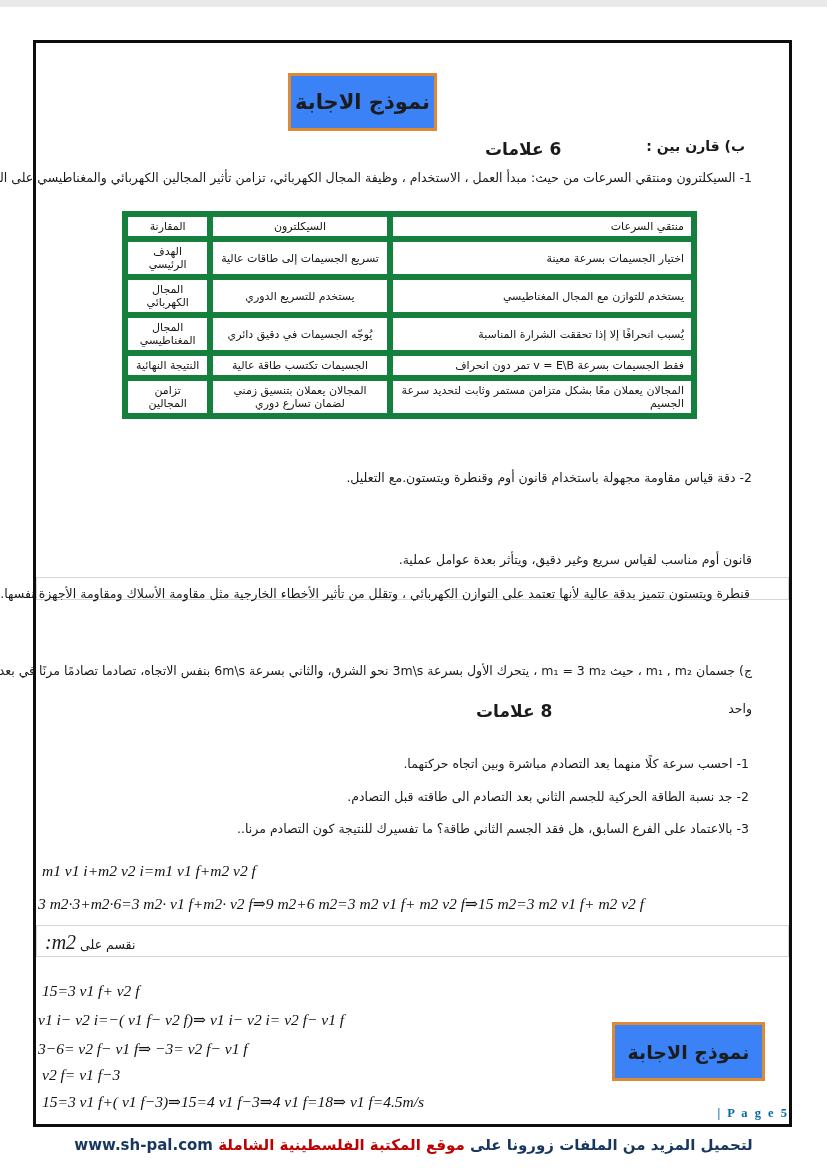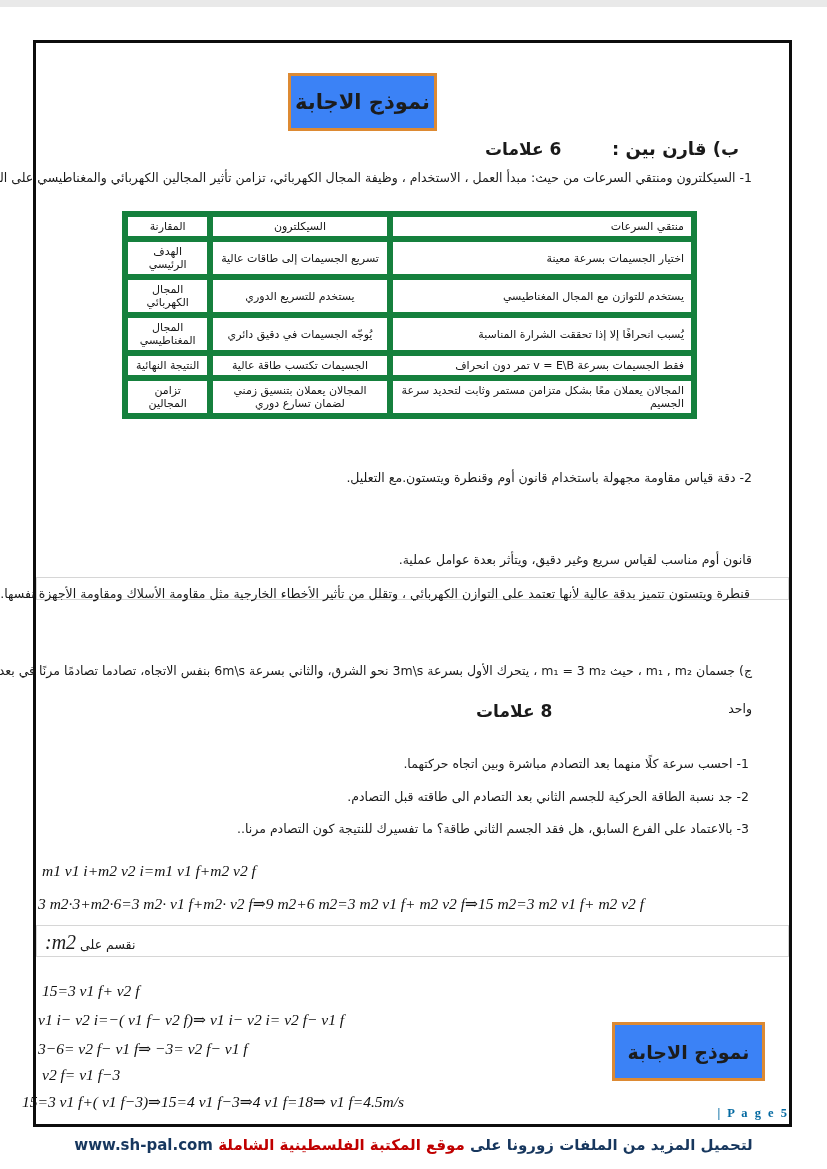--- a/index.html
+++ b/index.html
@@ -56,21 +56,21 @@
 
 <div class="sheet">
 
   <div class="top-strip"></div>
   <div class="page-border"></div>
 
   <div class="stamp stamp-top">
     <span>نموذج الاجابة</span>
   </div>
 
-  <div class="ar-line bold" style="right:88px;top:138px;font-size:18px;">ب) قارن بين :</div>
+  <div class="ar-line bold" style="right:82px;top:138px;font-size:14px;">ب) قارن بين :</div>
   <div class="marks" style="left:485px;top:139px;">6 علامات</div>
 
   <div class="ar-line" style="right:75px;top:170px;left:40px;">1- السيكلترون ومنتقي السرعات من حيث: مبدأ العمل ، الاستخدام ، وظيفة المجال الكهربائي، تزامن تأثير المجالين الكهربائي والمغناطيسي على الشحنة.</div>
 
   <table class="cmp-table">
     <colgroup>
         <col style="width:53.5%">
         <col style="width:31.5%">
         <col style="width:15%">
       </colgroup>
@@ -131,21 +131,21 @@
     <div class="inner">
       <span>نقسم على</span>
       <span class="var">m2:</span>
     </div>
   </div>
 
   <div class="eq" style="left:42px;top:982px;">15=3 v1 f+ v2 f</div>
   <div class="eq" style="left:38px;top:1011px;">v1 i− v2 i=−( v1 f− v2 f)⇒ v1 i− v2 i= v2 f− v1 f</div>
   <div class="eq" style="left:38px;top:1040px;">3−6= v2 f− v1 f⇒ −3= v2 f− v1 f</div>
   <div class="eq" style="left:42px;top:1066px;">v2 f= v1 f−3</div>
-  <div class="eq" style="left:22px;top:1093px;">15=3 v1 f+( v1 f−3)⇒15=4 v1 f−3⇒4 v1 f=18⇒ v1 f=4.5m/s</div>
+  <div class="eq" style="left:42px;top:1093px;">15=3 v1 f+( v1 f−3)⇒15=4 v1 f−3⇒4 v1 f=18⇒ v1 f=4.5m/s</div>
 
   <div class="stamp stamp-bottom">
     <span>نموذج الاجابة</span>
   </div>
 
   <div class="page-label">| P a g e 5</div>
 
   <div class="promo">
     <span class="navy">لتحميل المزيد من الملفات زورونا على</span>
     <span class="red">موقع المكتبة الفلسطينية الشاملة</span>

